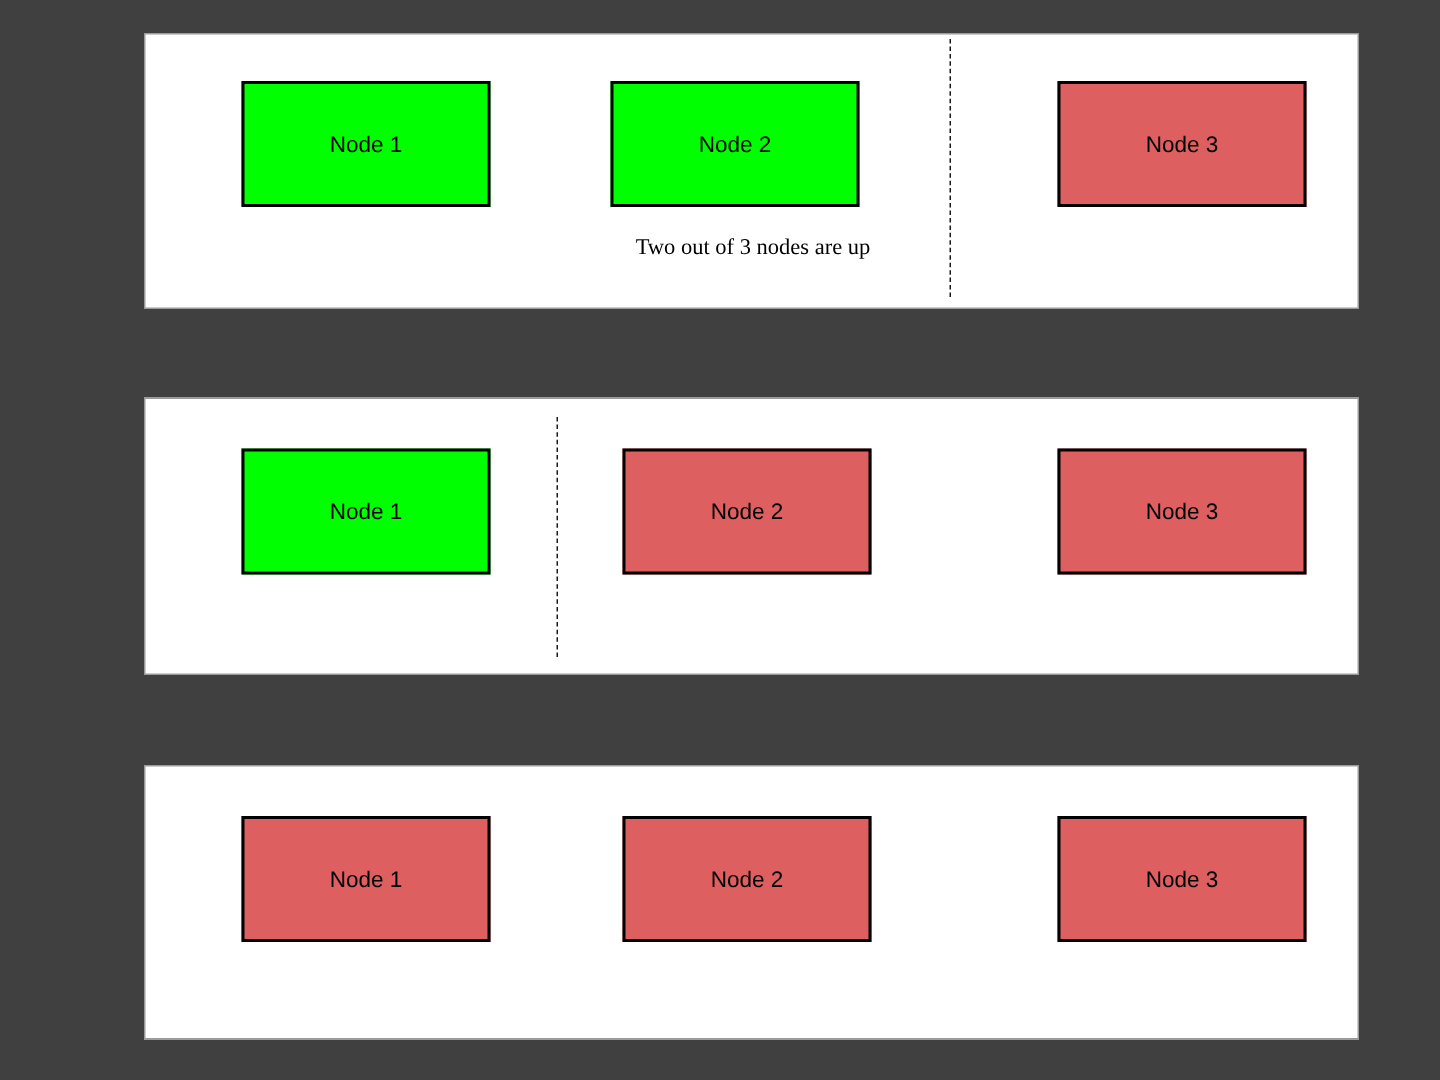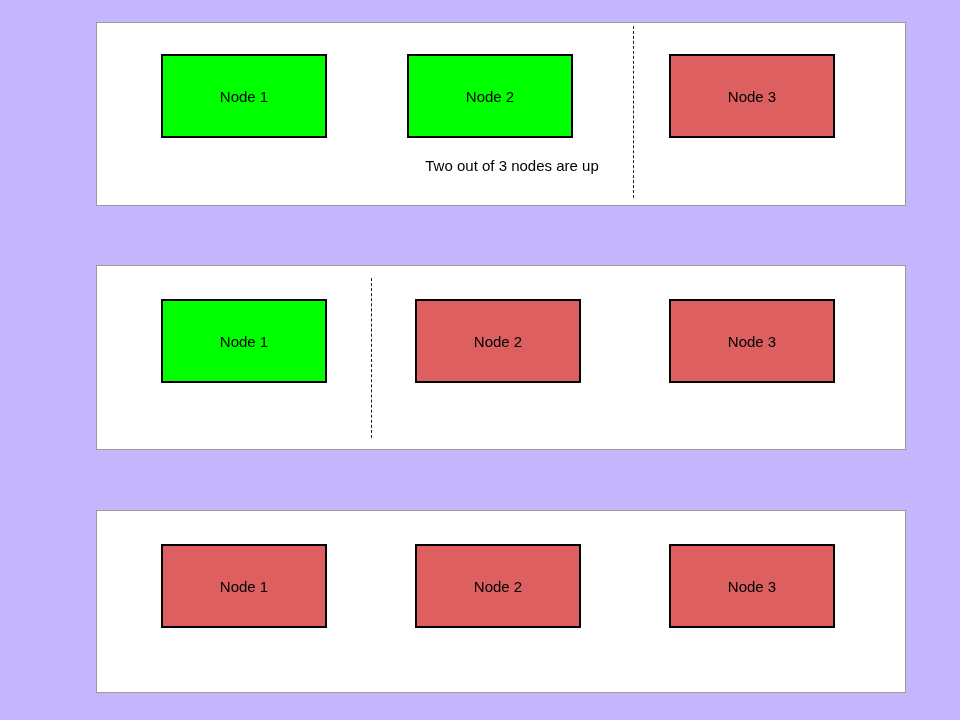--- a/index.html
+++ b/index.html
@@ -15,21 +15,21 @@
     overflow: hidden;
     font-family: "Liberation Sans", sans-serif;
   }
 
   .canvas {
     position: absolute;
     left: 0;
     top: 0;
     width: 960px;
     height: 720px;
-    background: #c4b5fd;
+    background: #404040;
   }
 
   
   .panel {
     position: absolute;
     background: #ffffff;
     border: 1px solid #9a9a9a;
     box-sizing: border-box;
   }
   #panel-0 { left: 96px;  top: 22px;  width: 810px; height: 184px; }
@@ -52,44 +52,43 @@
     font-size: 15px;
     color: #000000;
     line-height: 1;
     white-space: nowrap;
   }
 
   
   .col-0 { left: 64px; }
   .col-1 { left: 310px; }
   .col-1b { left: 318px; }
-  .col-2 { left: 572px; }
+  .col-2 { left: 608px; }
 
   .row-top   { top: 31px; }
   .row-top-b { top: 33px; }
 
   
   .divider {
     position: absolute;
     width: 0;
     border-left: 1.5px dashed #1a1a1a;
   }
   #divider-0 { left: 536px; top: 3px;  height: 172px; }
   #divider-1 { left: 274px; top: 12px; height: 160px; }
 
   
   .caption {
     position: absolute;
     text-align: center;
-    font-family: Liberation Sans, sans-serif;
+    font-family: Liberation Serif, serif;
     font-size: 15px;
     color: #000000;
     line-height: 23px;
     white-space: nowrap;
-    padding-left: 10px;
   }
   .caption-line { display: block; }
 
   #caption-0 { left: 0; top: 131px; width: 810px; }
   #caption-1 { left: 0; top: 381px; width: 810px; }
 
   
   #caption-1 .caption-line { padding-left: 14px; }
 </style>
 </head>

